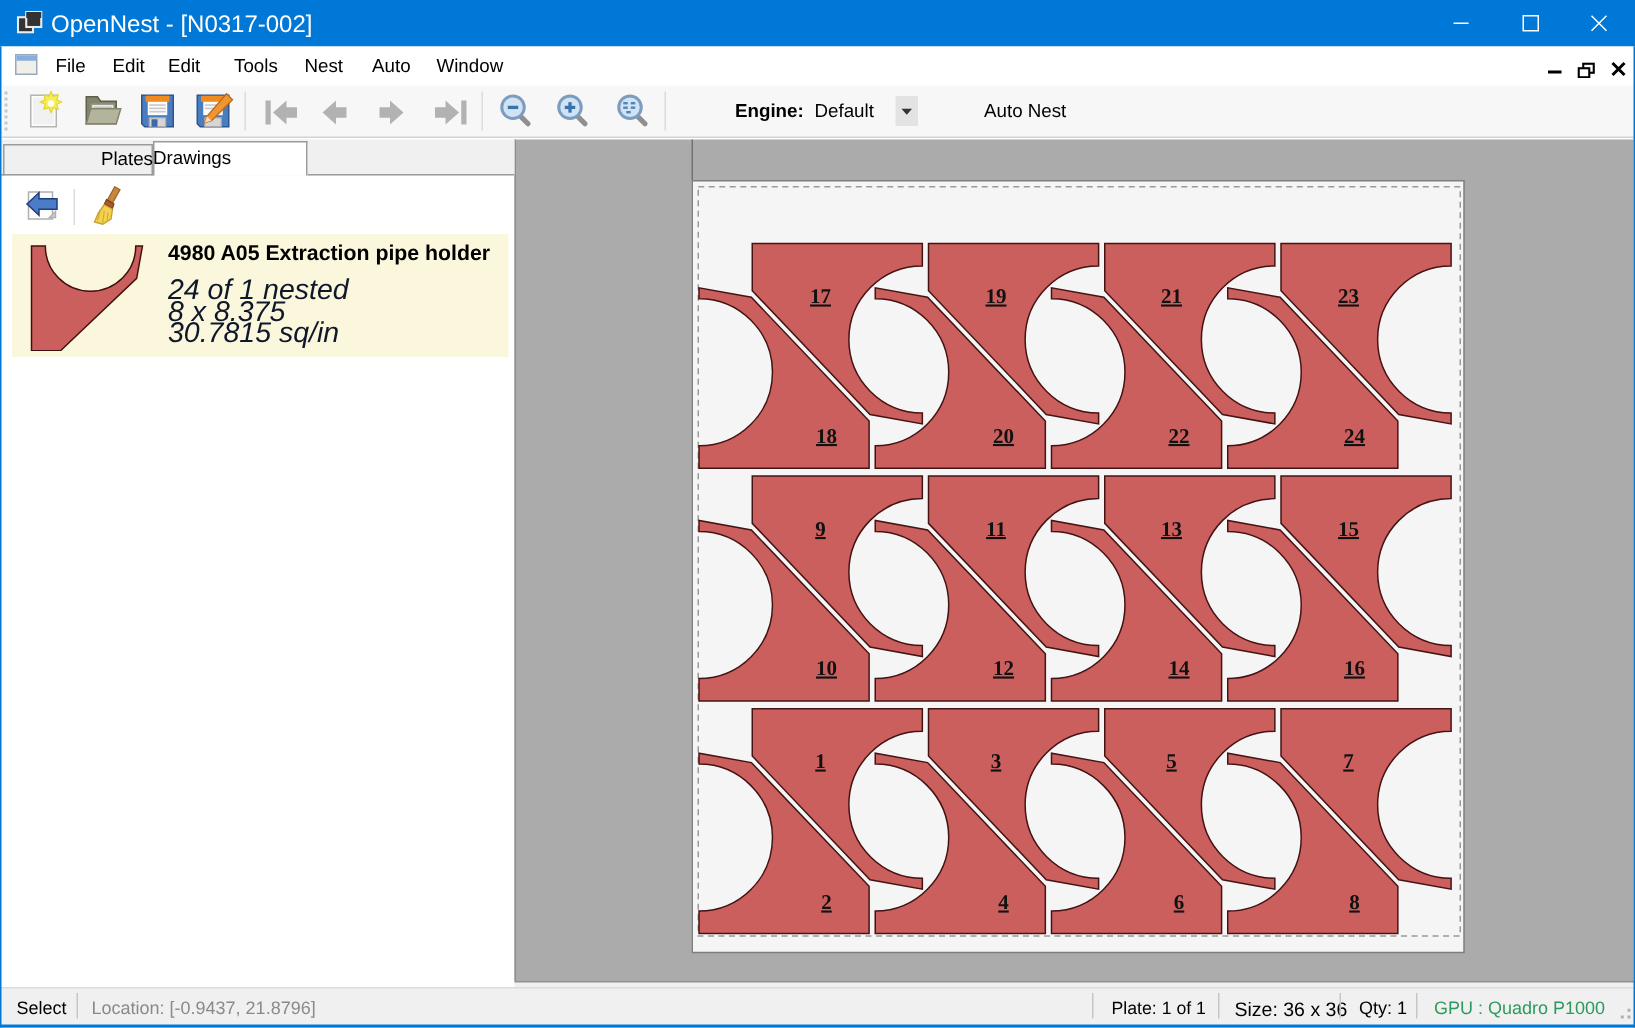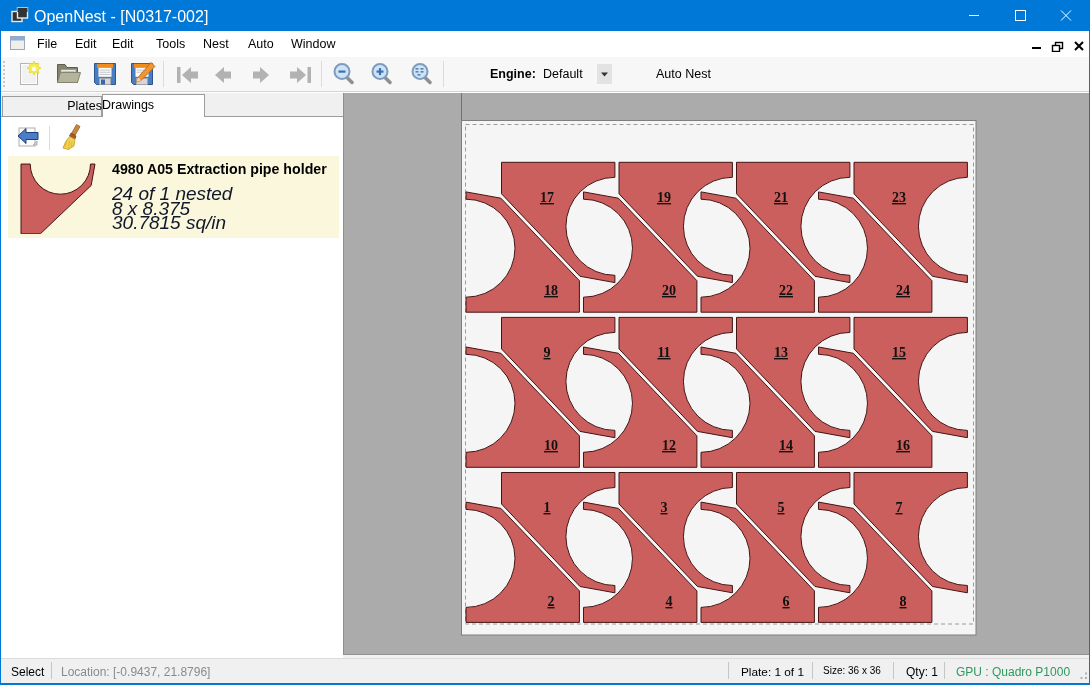--- a/index.html
+++ b/index.html
@@ -284,21 +284,21 @@
 <text x="442" y="486" class="pnum">8</text>
 </svg>
 
 <div class="abs statusbar"></div>
 <div class="abs stext" style="left:11px;color:#000">Select</div>
 <div class="abs ssep" style="left:51px"></div>
 <div class="abs stext" style="left:61px;color:#8a8a8a">Location: [-0.9437, 21.8796]</div>
 <div class="abs ssep" style="left:728px"></div>
 <div class="abs stext" style="left:741px;color:#000;font-size:11.8px;top:665px">Plate: 1 of 1</div>
 <div class="abs ssep" style="left:812px"></div>
-<div class="abs stext" style="left:823px;color:#000;font-size:10px;top:665px">Size: 36 x 36</div>
+<div class="abs stext" style="left:823px;color:#000;font-size:13px;top:665px">Size: 36 x 36</div>
 <div class="abs ssep" style="left:893px"></div>
 <div class="abs stext" style="left:906px;color:#000">Qty: 1</div>
 <div class="abs ssep" style="left:944px"></div>
 <div class="abs stext" style="left:956px;color:#2c9a5d">GPU : Quadro P1000</div>
 <svg class="abs" style="left:1076px;top:668px" width="14" height="14">
  <g fill="#b0b0b0">
       <rect x="9" y="9" width="2" height="2"></rect>
       <rect x="9" y="4.5" width="2" height="2"></rect>
       <rect x="4.5" y="9" width="2" height="2"></rect>
     </g>

